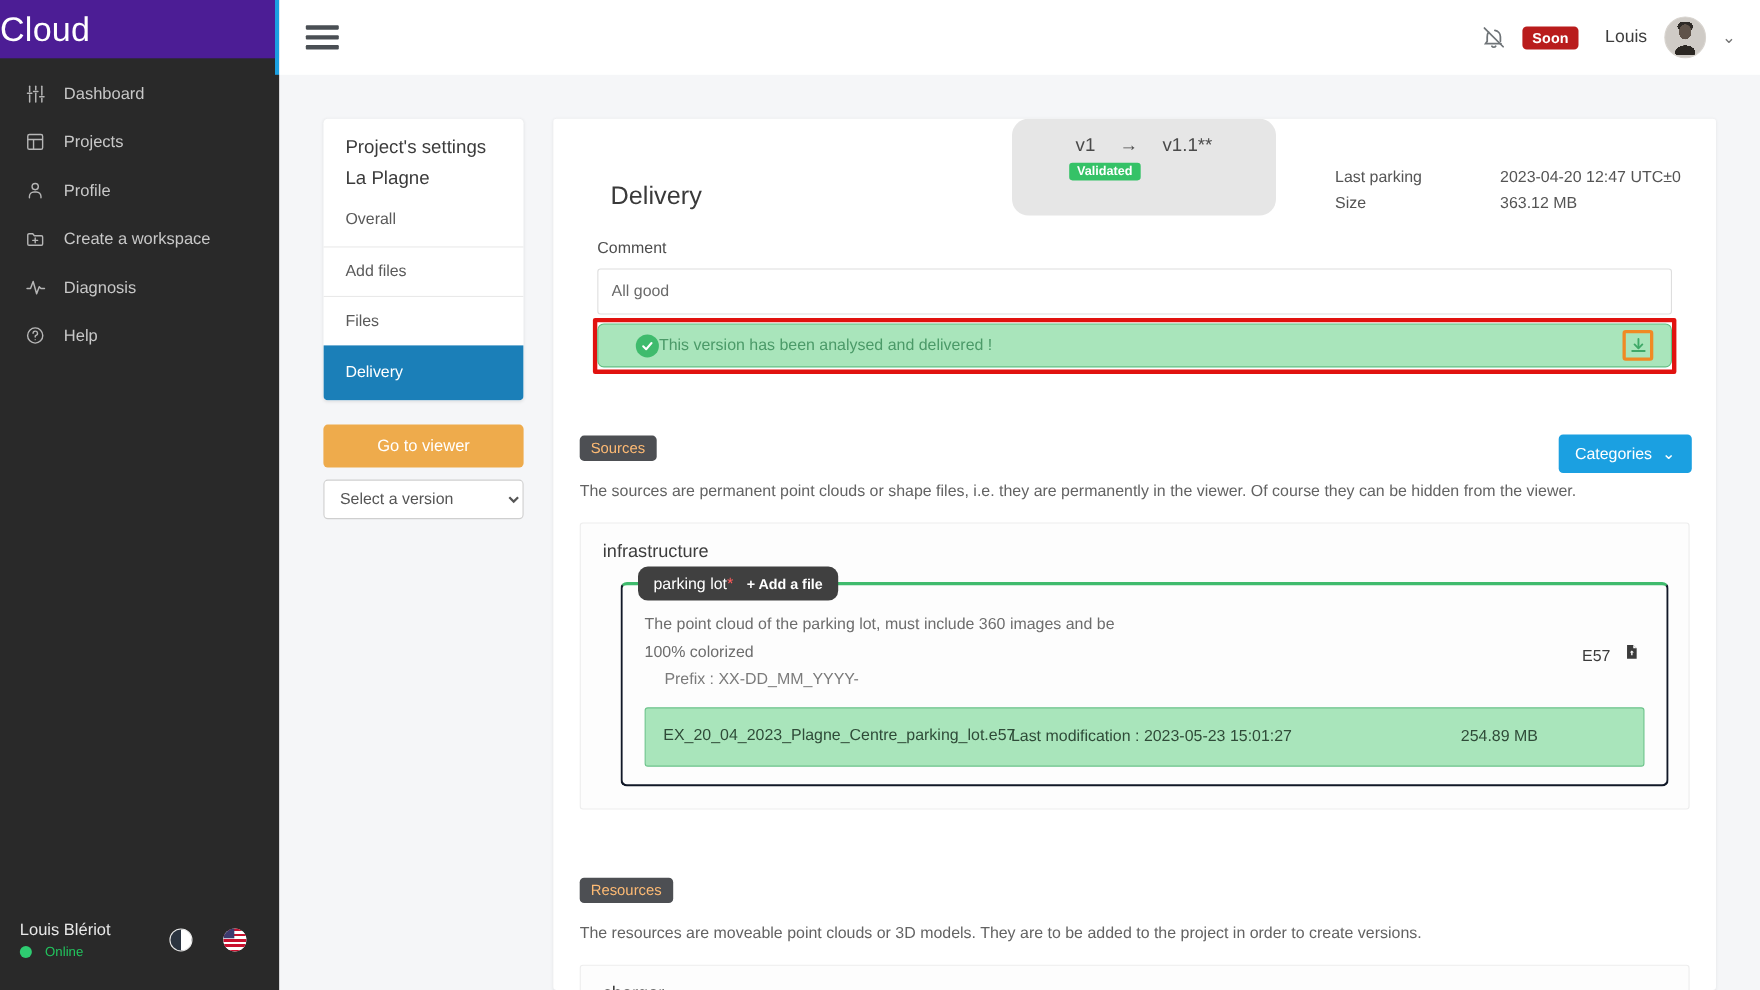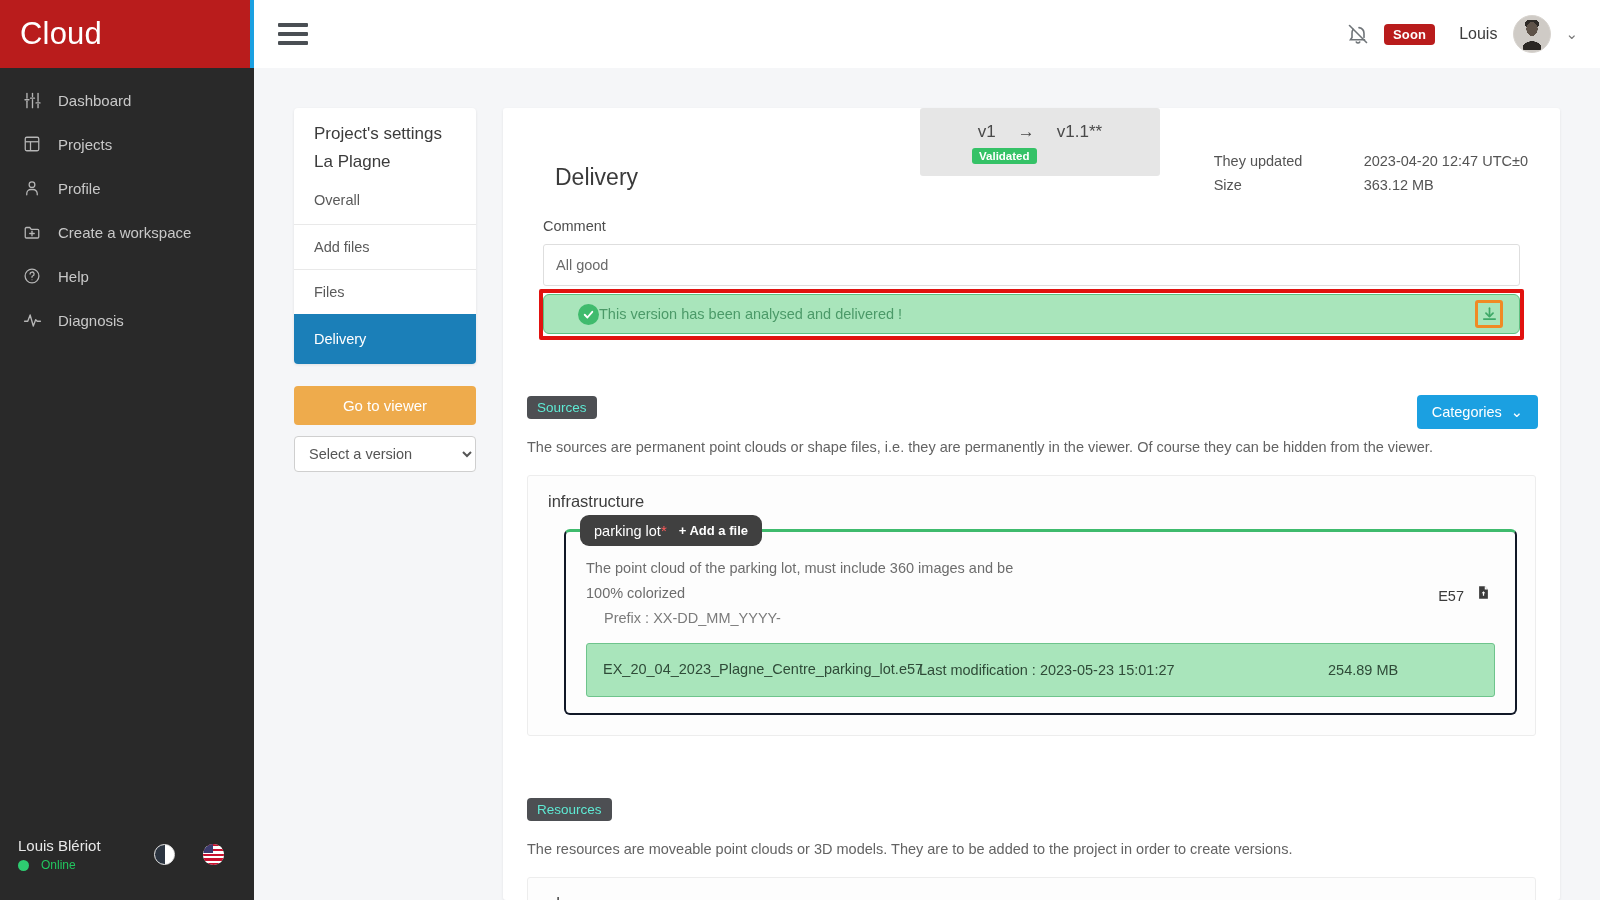--- a/index.html
+++ b/index.html
@@ -14,24 +14,23 @@
   
   .sidebar {
     width: 254px; height: 900px;
     background: #292929;
     color: #cfcfcf;
     display: flex; flex-direction: column;
     flex: 0 0 254px;
     position: relative;
   }
   .sidebar-brand {
-    height: 68px;
-    background: #b91c1c;
+    height: 53px;
+    background: #4c1d95;
     display: flex; align-items: center;
-    padding-left: 20px;
     position: relative;
   }
   .sidebar-brand .brand-text {
     color: #ffffff;
     font-size: 31px;
     font-weight: 400;
     letter-spacing: .2px;
   }
   .brand-accent {
     position: absolute; right: 0; top: 0;
@@ -157,22 +156,22 @@
     flex: 1; background: #ffffff; border-radius: 3px;
     box-shadow: 0 1px 3px rgba(0,0,0,.08);
     padding: 0 24px 0 24px;
     position: relative;
     overflow: hidden;
   }
   .panel-head { display: flex; align-items: flex-start; padding-top: 0; height: 96px; position: relative;}
   .delivery-title { font-size: 23px; color: #3a3a3a; position: absolute; left: 28px; top: 56px; }
   .version-box {
     position: absolute; left: 393px; top: 0;
-    width: 240px; height: 68px;
-    background: #e6e6e6; border-radius: 3px;
+    width: 240px; height: 88px;
+    background: #e6e6e6; border-radius: 15px;
     display: flex; flex-direction: column; align-items: center;
     padding-top: 14px;
   }
   .version-row { display: flex; align-items: center; gap: 22px; font-size: 17px; color: #4a4a4a; }
   .arrow-icon { color: #4a4a4a; font-size: 17px; }
   .badge-validated {
     background: #35c267; color: #fff; font-size: 11.5px; font-weight: 700;
     padding: 2px 7px; border-radius: 3px; margin-top: 6px;
     align-self: flex-start; margin-left: 52px;
   }
@@ -214,21 +213,21 @@
 
   .btn-categories {
     position: absolute; right: 22px; top: 287px;
     background: #1ba0e1; color: #fff; border: none;
     border-radius: 4px; padding: 9px 15px; font-size: 14.5px; cursor: pointer;
     display: flex; align-items: center; gap: 9px;
     font-family: "Liberation Sans", sans-serif;
   }
 
   .tag-pill {
-    display: inline-block; background: #4d4f53; color: #5eead4;
+    display: inline-block; background: #4d4f53; color: #fdba74;
     font-size: 13.5px; padding: 4px 10px; border-radius: 4px;
     margin-left: 0; font-weight: 400;
   }
   .section-head { margin-top: 62px; margin-left: 0; }
   .section-desc { font-size: 14.5px; color: #636363; margin-top: 20px; }
 
   .group-card {
     margin-top: 20px; background: #fdfdfd;
     border: 1px solid #ededed; border-radius: 3px;
     padding: 16px 18px 20px 18px;
@@ -322,36 +321,36 @@
             <path d="M3 7.5a1.5 1.5 0 0 1 1.5-1.5H9l2 2.5h8.5A1.5 1.5 0 0 1 21 10v8.5a1.5 1.5 0 0 1-1.5 1.5h-15A1.5 1.5 0 0 1 3 18.5z"></path>
             <line x1="12" y1="11" x2="12" y2="17"></line>
               <line x1="9" y1="14" x2="15" y2="14"></line>
           </svg>
         </span>
         <span>Create a workspace</span>
       </div>
 
       <div class="nav-item">
         <span class="nav-icon">
+          <svg width="19" height="19" viewBox="0 0 24 24" fill="none" stroke="#b6b6b6" stroke-width="1.7" stroke-linecap="round" stroke-linejoin="round">
+            <polyline points="2,13 6,13 9,5 13,19 16,11 18,13 22,13"></polyline>
+          </svg>
+        </span>
+        <span>Diagnosis</span>
+      </div>
+
+      <div class="nav-item">
+        <span class="nav-icon">
           <svg width="18" height="18" viewBox="0 0 24 24" fill="none" stroke="#b6b6b6" stroke-width="1.7" stroke-linecap="round">
             <circle cx="12" cy="12" r="9.2"></circle>
             <path d="M9.4 9.4a2.7 2.7 0 1 1 3.4 2.6c-.6.2-.8.7-.8 1.3v.5"></path>
             <circle cx="12" cy="17" r=".7" fill="#b6b6b6" stroke="none"></circle>
           </svg>
         </span>
         <span>Help</span>
-      </div>
-
-      <div class="nav-item">
-        <span class="nav-icon">
-          <svg width="19" height="19" viewBox="0 0 24 24" fill="none" stroke="#b6b6b6" stroke-width="1.7" stroke-linecap="round" stroke-linejoin="round">
-            <polyline points="2,13 6,13 9,5 13,19 16,11 18,13 22,13"></polyline>
-          </svg>
-        </span>
-        <span>Diagnosis</span>
       </div>
     </nav>
 
     <div class="sidebar-footer">
       <div class="sf-left">
         <span class="sf-name">Louis Blériot</span>
         <span class="sf-status">
           <i class="dot-online"></i>
           <span>Online</span>
         </span>
@@ -417,21 +416,21 @@
             <div class="version-row">
               <span>v1</span>
               <span class="arrow-icon">→</span>
               <span>v1.1**</span>
             </div>
             <span class="badge-validated">Validated</span>
           </div>
 
           <div class="meta">
             <div class="meta-row">
-              <span class="meta-label">They updated</span>
+              <span class="meta-label">Last parking</span>
               <span class="meta-value">2023-04-20 12:47 UTC±0</span>
             </div>
             <div class="meta-row">
               <span class="meta-label">Size</span>
               <span class="meta-value">363.12 MB</span>
             </div>
           </div>
         </div>
 
         <div class="comment-label">Comment</div>

